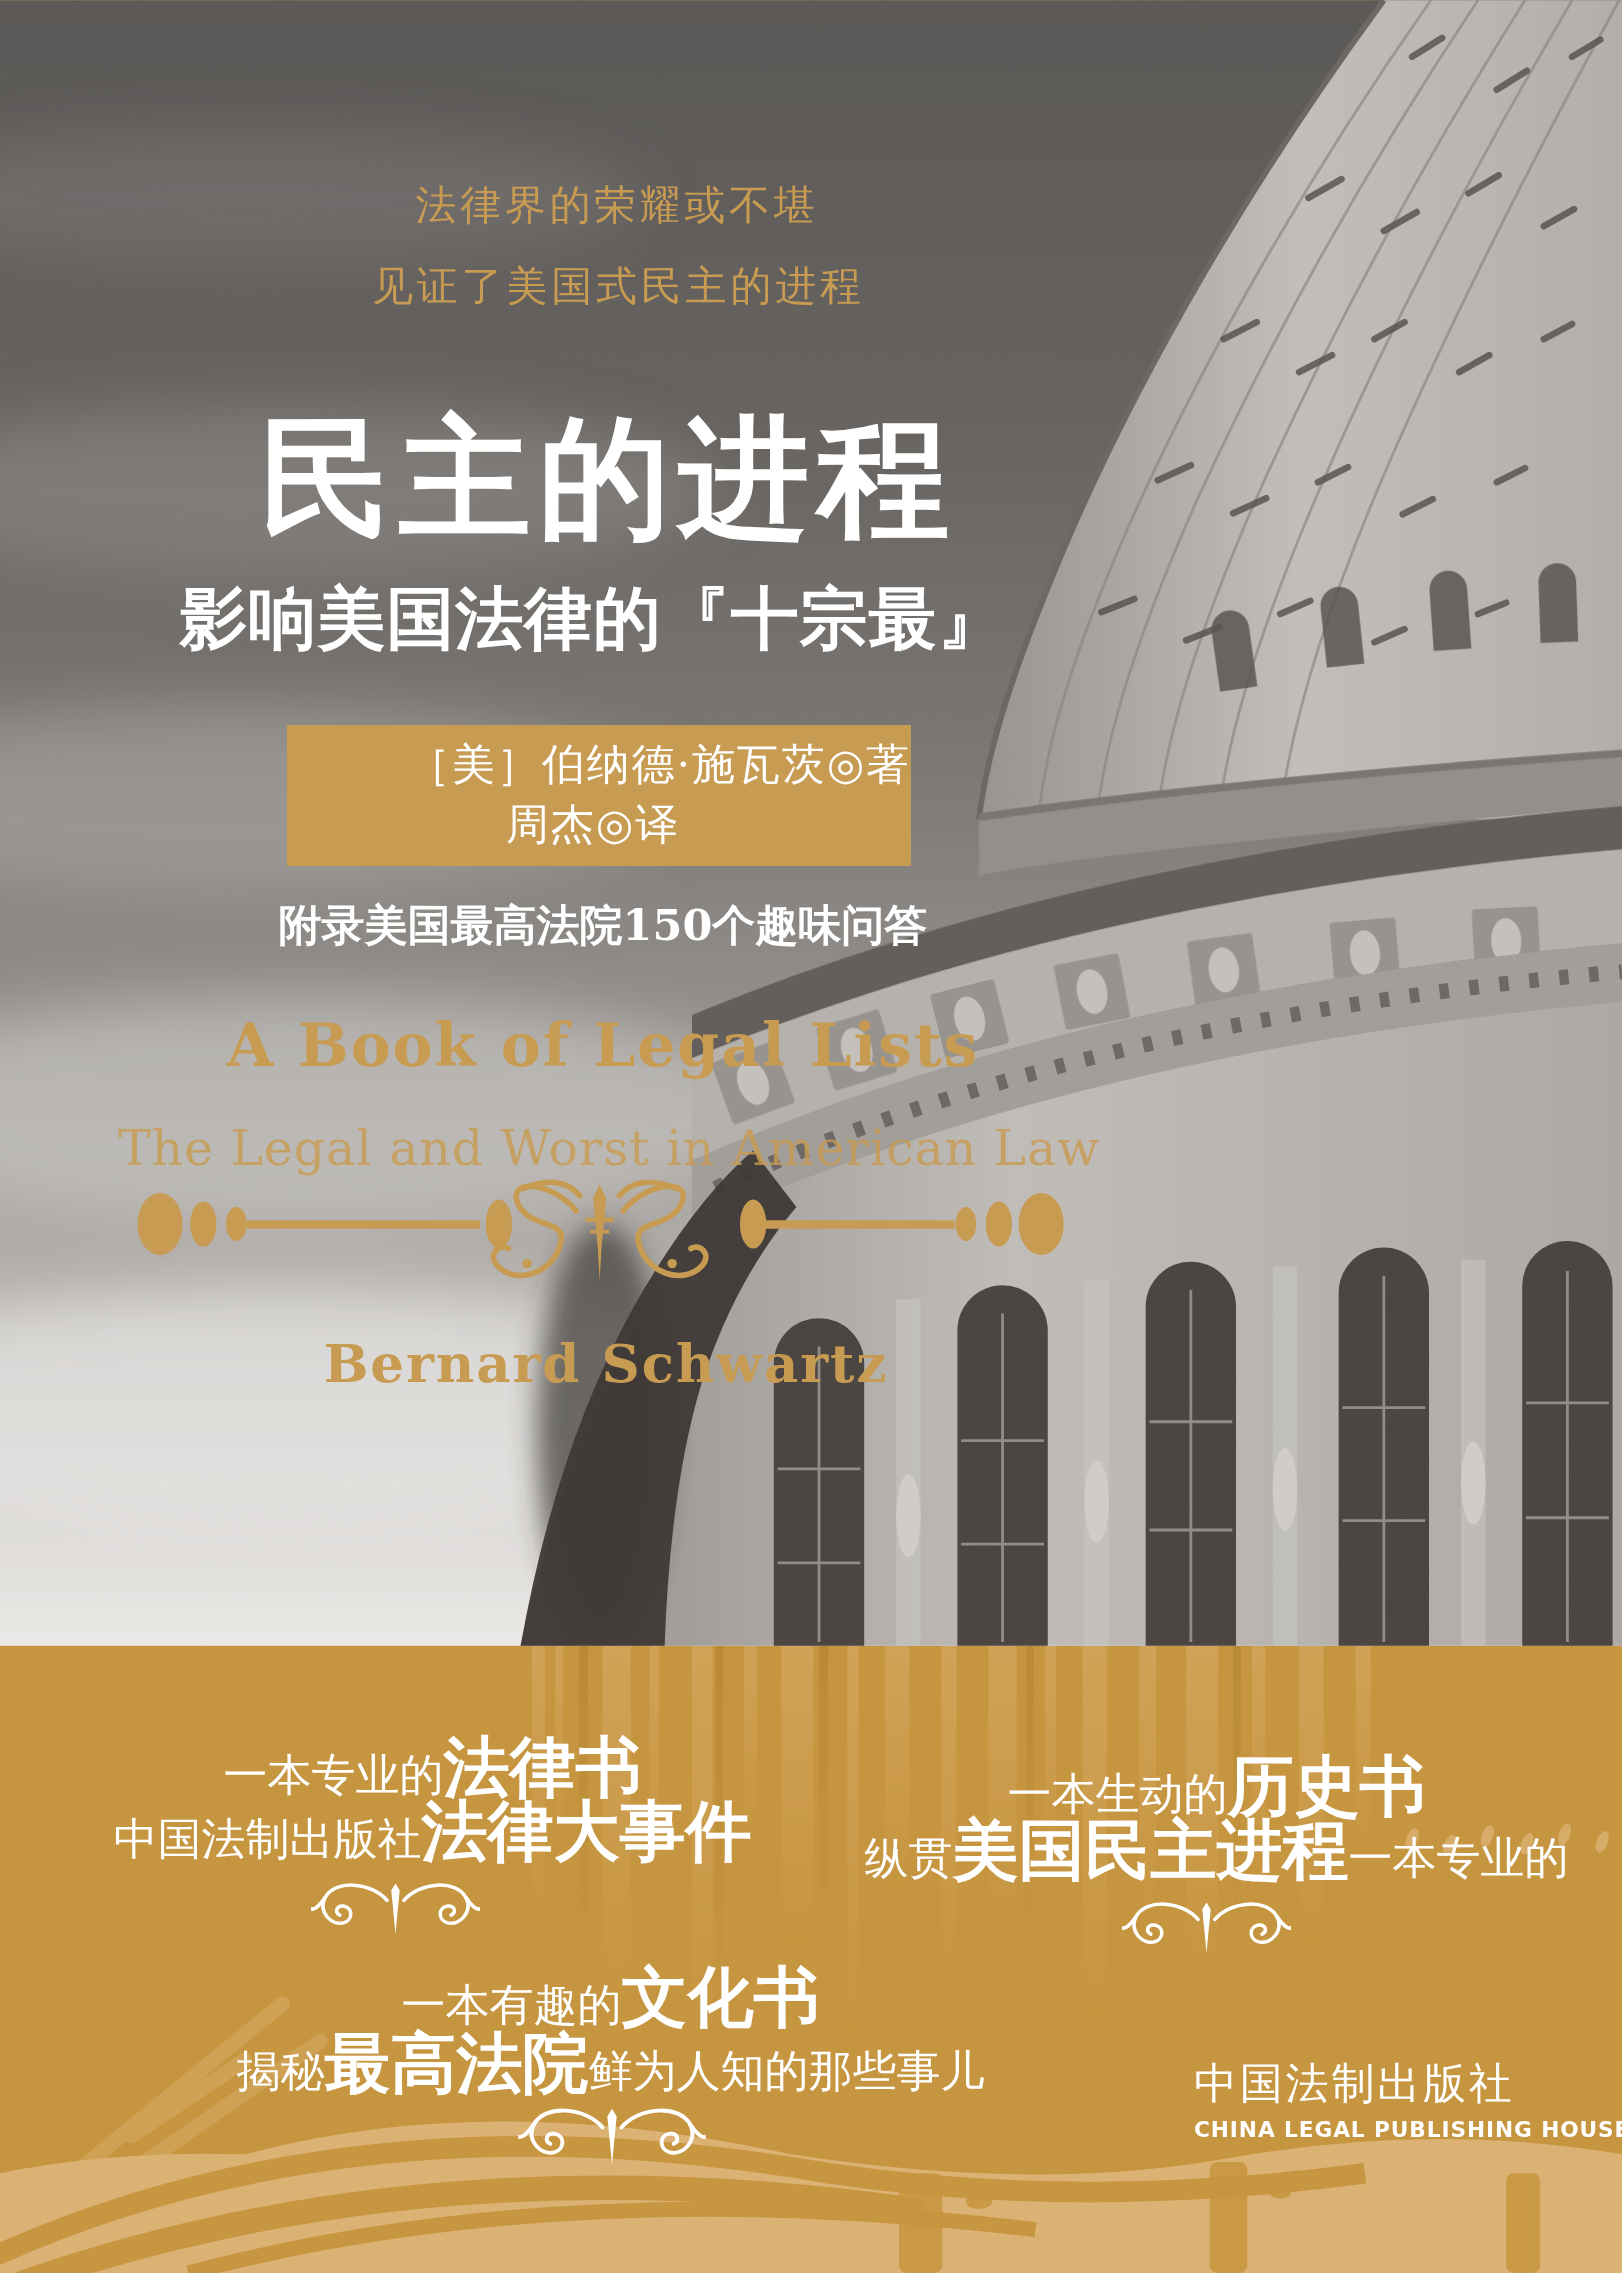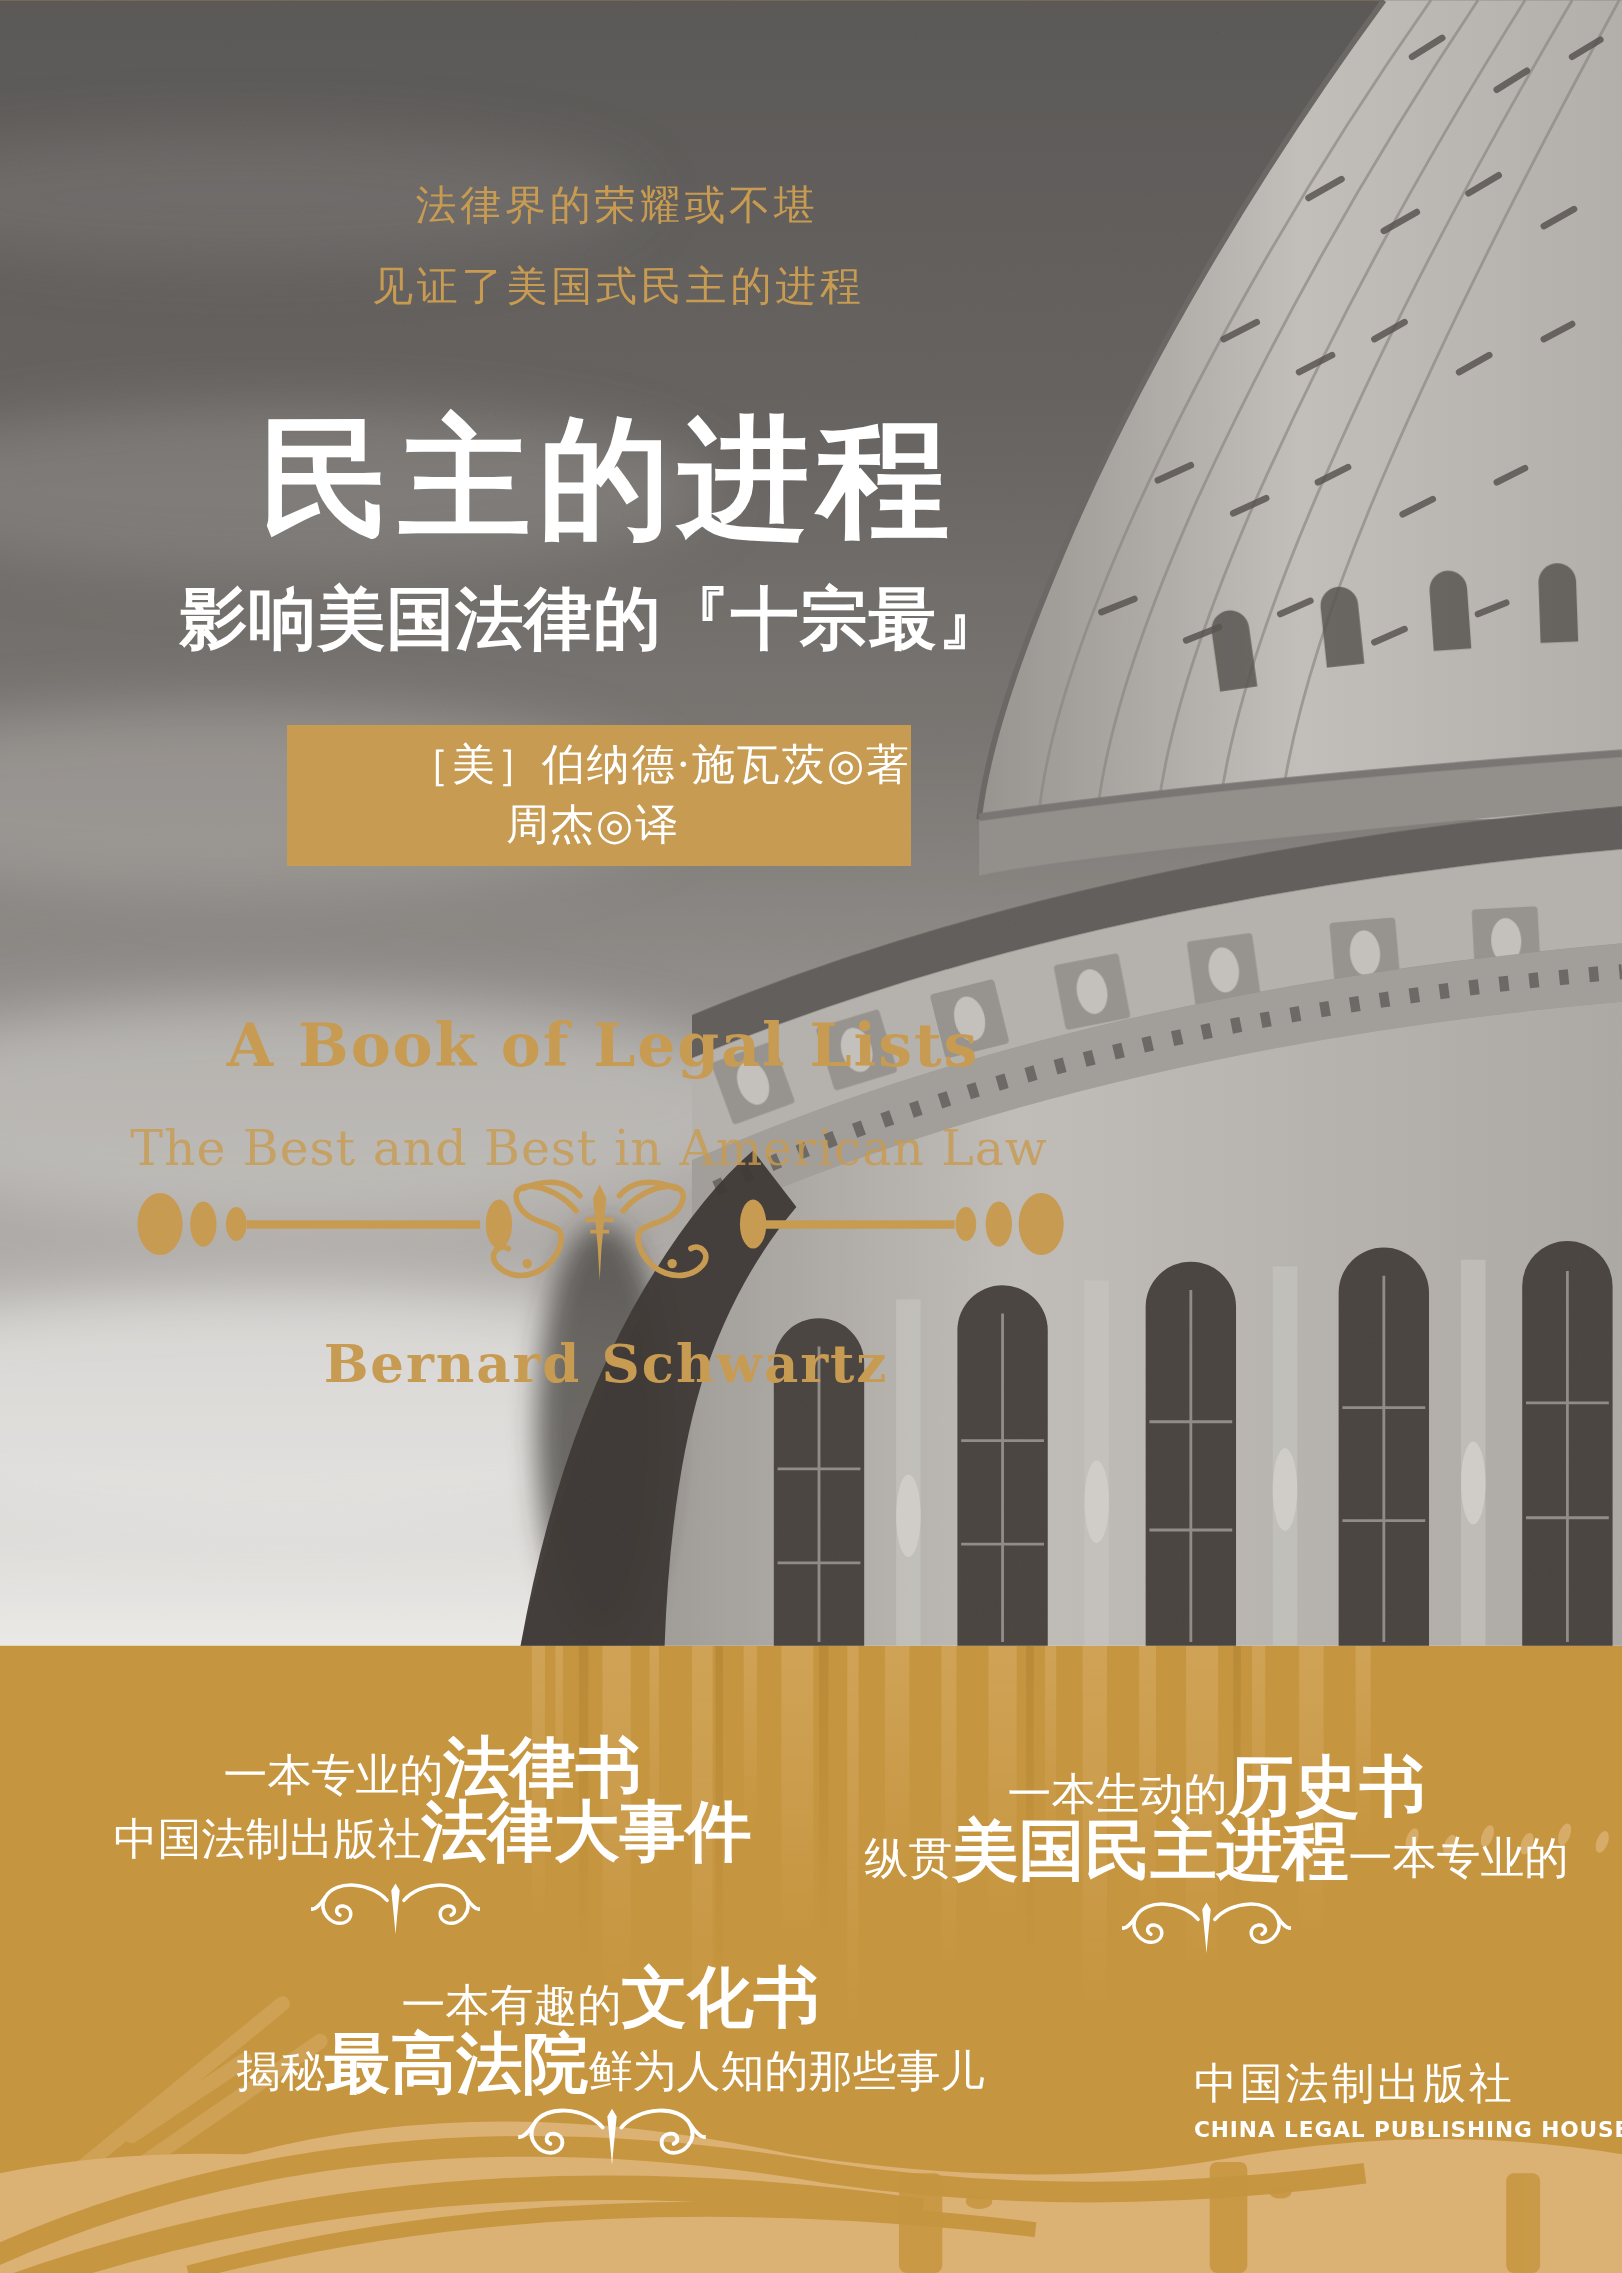--- a/index.html
+++ b/index.html
@@ -342,24 +342,25 @@
 
   <div class="txt tagline center" style="left:372px;top:266px;width:490px;">见证了美国式民主的进程</div>
 
   <div class="txt subtitle center" style="left:122px;top:584px;width:942px;">影响美国法律的『十宗最』</div>
 
   <div class="author-box">
     <div class="txt author-line center" style="left:0;top:18px;width:744px;">［美］伯纳德·施瓦茨◎著</div>
     <div class="txt author-line center" style="left:0;top:78px;width:612px;">周杰◎译</div>
   </div>
 
+  <div class="txt appendix center" style="left:132px;top:904px;width:942px;">附录美国最高法院150个趣味问答</div>
 
   <div class="txt eng-title center" style="left:132px;top:1015px;width:942px;">A Book of Legal Lists</div>
 
-  <div class="txt eng-sub center" style="left:118px;top:1124px;width:942px;">The Best and Best in American Law</div>
+  <div class="txt eng-sub center" style="left:118px;top:1124px;width:942px;">The Legal and Worst in American Law</div>
 
   <div class="txt author-en center" style="left:135px;top:1337px;width:942px;">Bernard Schwartz</div>
 
   <div class="txt sp center" style="left:56px;top:1734px;width:753px;">
     <span class="n">一本专业的</span><span class="em">法律书</span>
   </div>
   <div class="txt sp center" style="left:56px;top:1798px;width:753px;">
     <span class="n">中国法制出版社</span><span class="em">法律大事件</span><span class="n"></span>
   </div>
   <svg class="flourish" style="left:311px;top:1879px;" width="169" height="68" viewBox="0 0 240 96">

